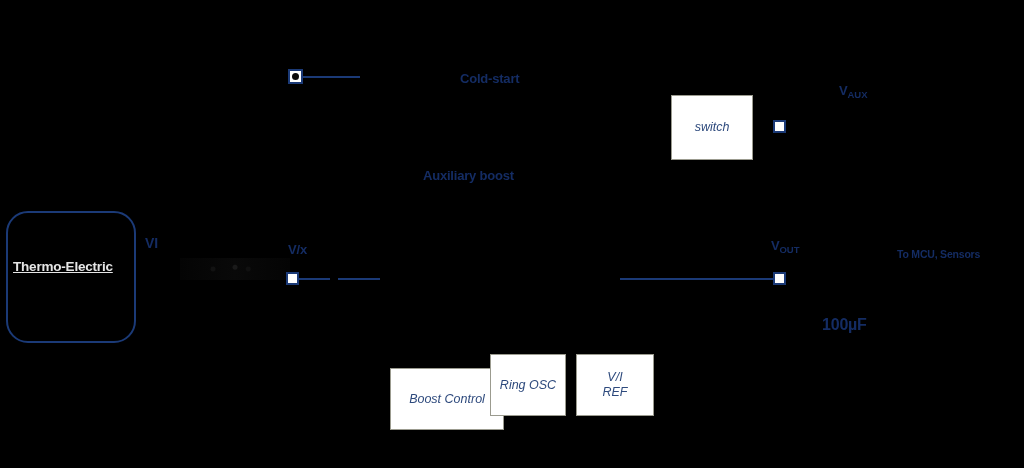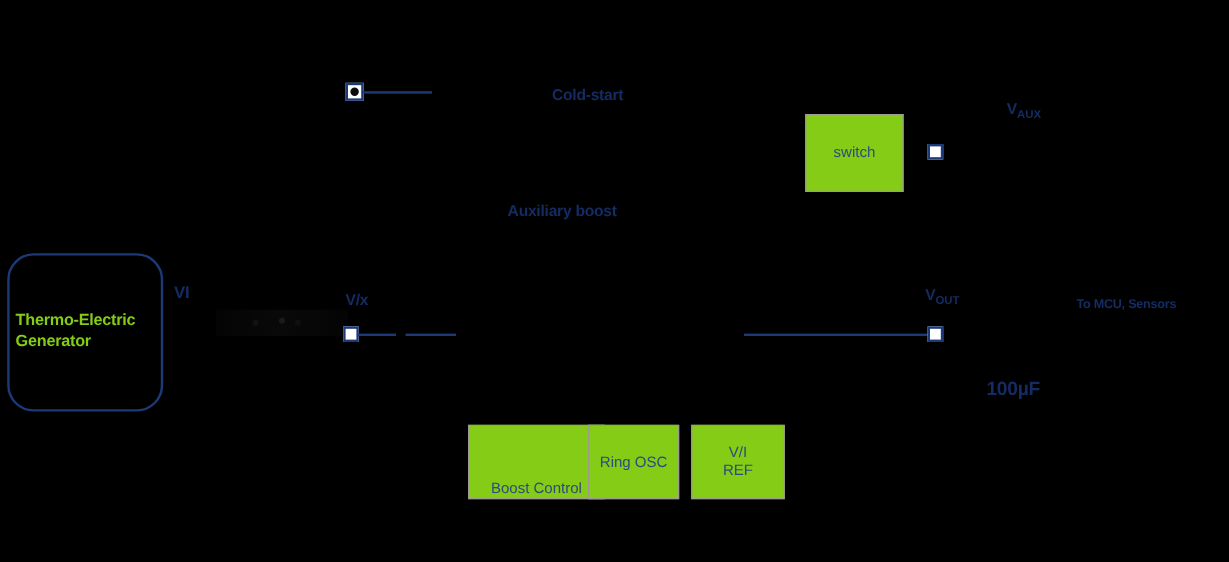--- a/index.html
+++ b/index.html
@@ -24,42 +24,44 @@
     left: 6px; top: 211px;
     width: 130px; height: 132px;
     border: 2px solid #1b3a77;
     border-radius: 22px;
     background: transparent;
     box-sizing: border-box;
   }
   .gen-label {
     left: 13px; top: 258px;
     width: 116px;
-    color: #84cc16;
+    color: #e5e5e5;
     font-size: 13.5px;
     font-weight: bold;
     line-height: 17px;
     letter-spacing: -0.2px;
+    text-decoration: underline;
   }
 
   
   .proc-box {
-    background: #84cc16;
+    background: #ffffff;
     border: 1px solid #9b9b8f;
     box-sizing: border-box;
     display: flex;
     align-items: center;
     justify-content: center;
     text-align: center;
     color: #2e4a7d;
     font-size: 12.5px;
     line-height: 15px;
+    font-style: italic;
   }
   .box-switch { left: 671px; top: 95px; width: 82px; height: 65px; }
-  .box-boost  { left: 390px; top: 354px; width: 114px; height: 62px; align-items: flex-end; }
+  .box-boost  { left: 390px; top: 368px; width: 114px; height: 62px; }
   .box-ring   { left: 490px; top: 354px; width: 76px; height: 62px; }
   .box-vi     { left: 576px; top: 354px; width: 78px; height: 62px; }
 
   
   .node {
     background: #ffffff;
     border: 2px solid #1b3a77;
     box-sizing: border-box;
   }
   .node-sq { width: 13px; height: 13px; }
@@ -130,21 +132,20 @@
   }
 </style>
 </head>
 <body>
 
 <div id="canvas">
 
   <div class="abs gen-box"></div>
   <div class="abs gen-label">
     <div>Thermo-Electric</div>
-    <div>Generator</div>
   </div>
 
   <div class="abs faint-strip"></div>
 
   <div class="abs lbl lbl-vi">VI</div>
 
   <div class="abs node-dot"></div>
   <div class="abs wire-h w-cold"></div>
   <div class="abs lbl lbl-cold">Cold-start</div>
 

